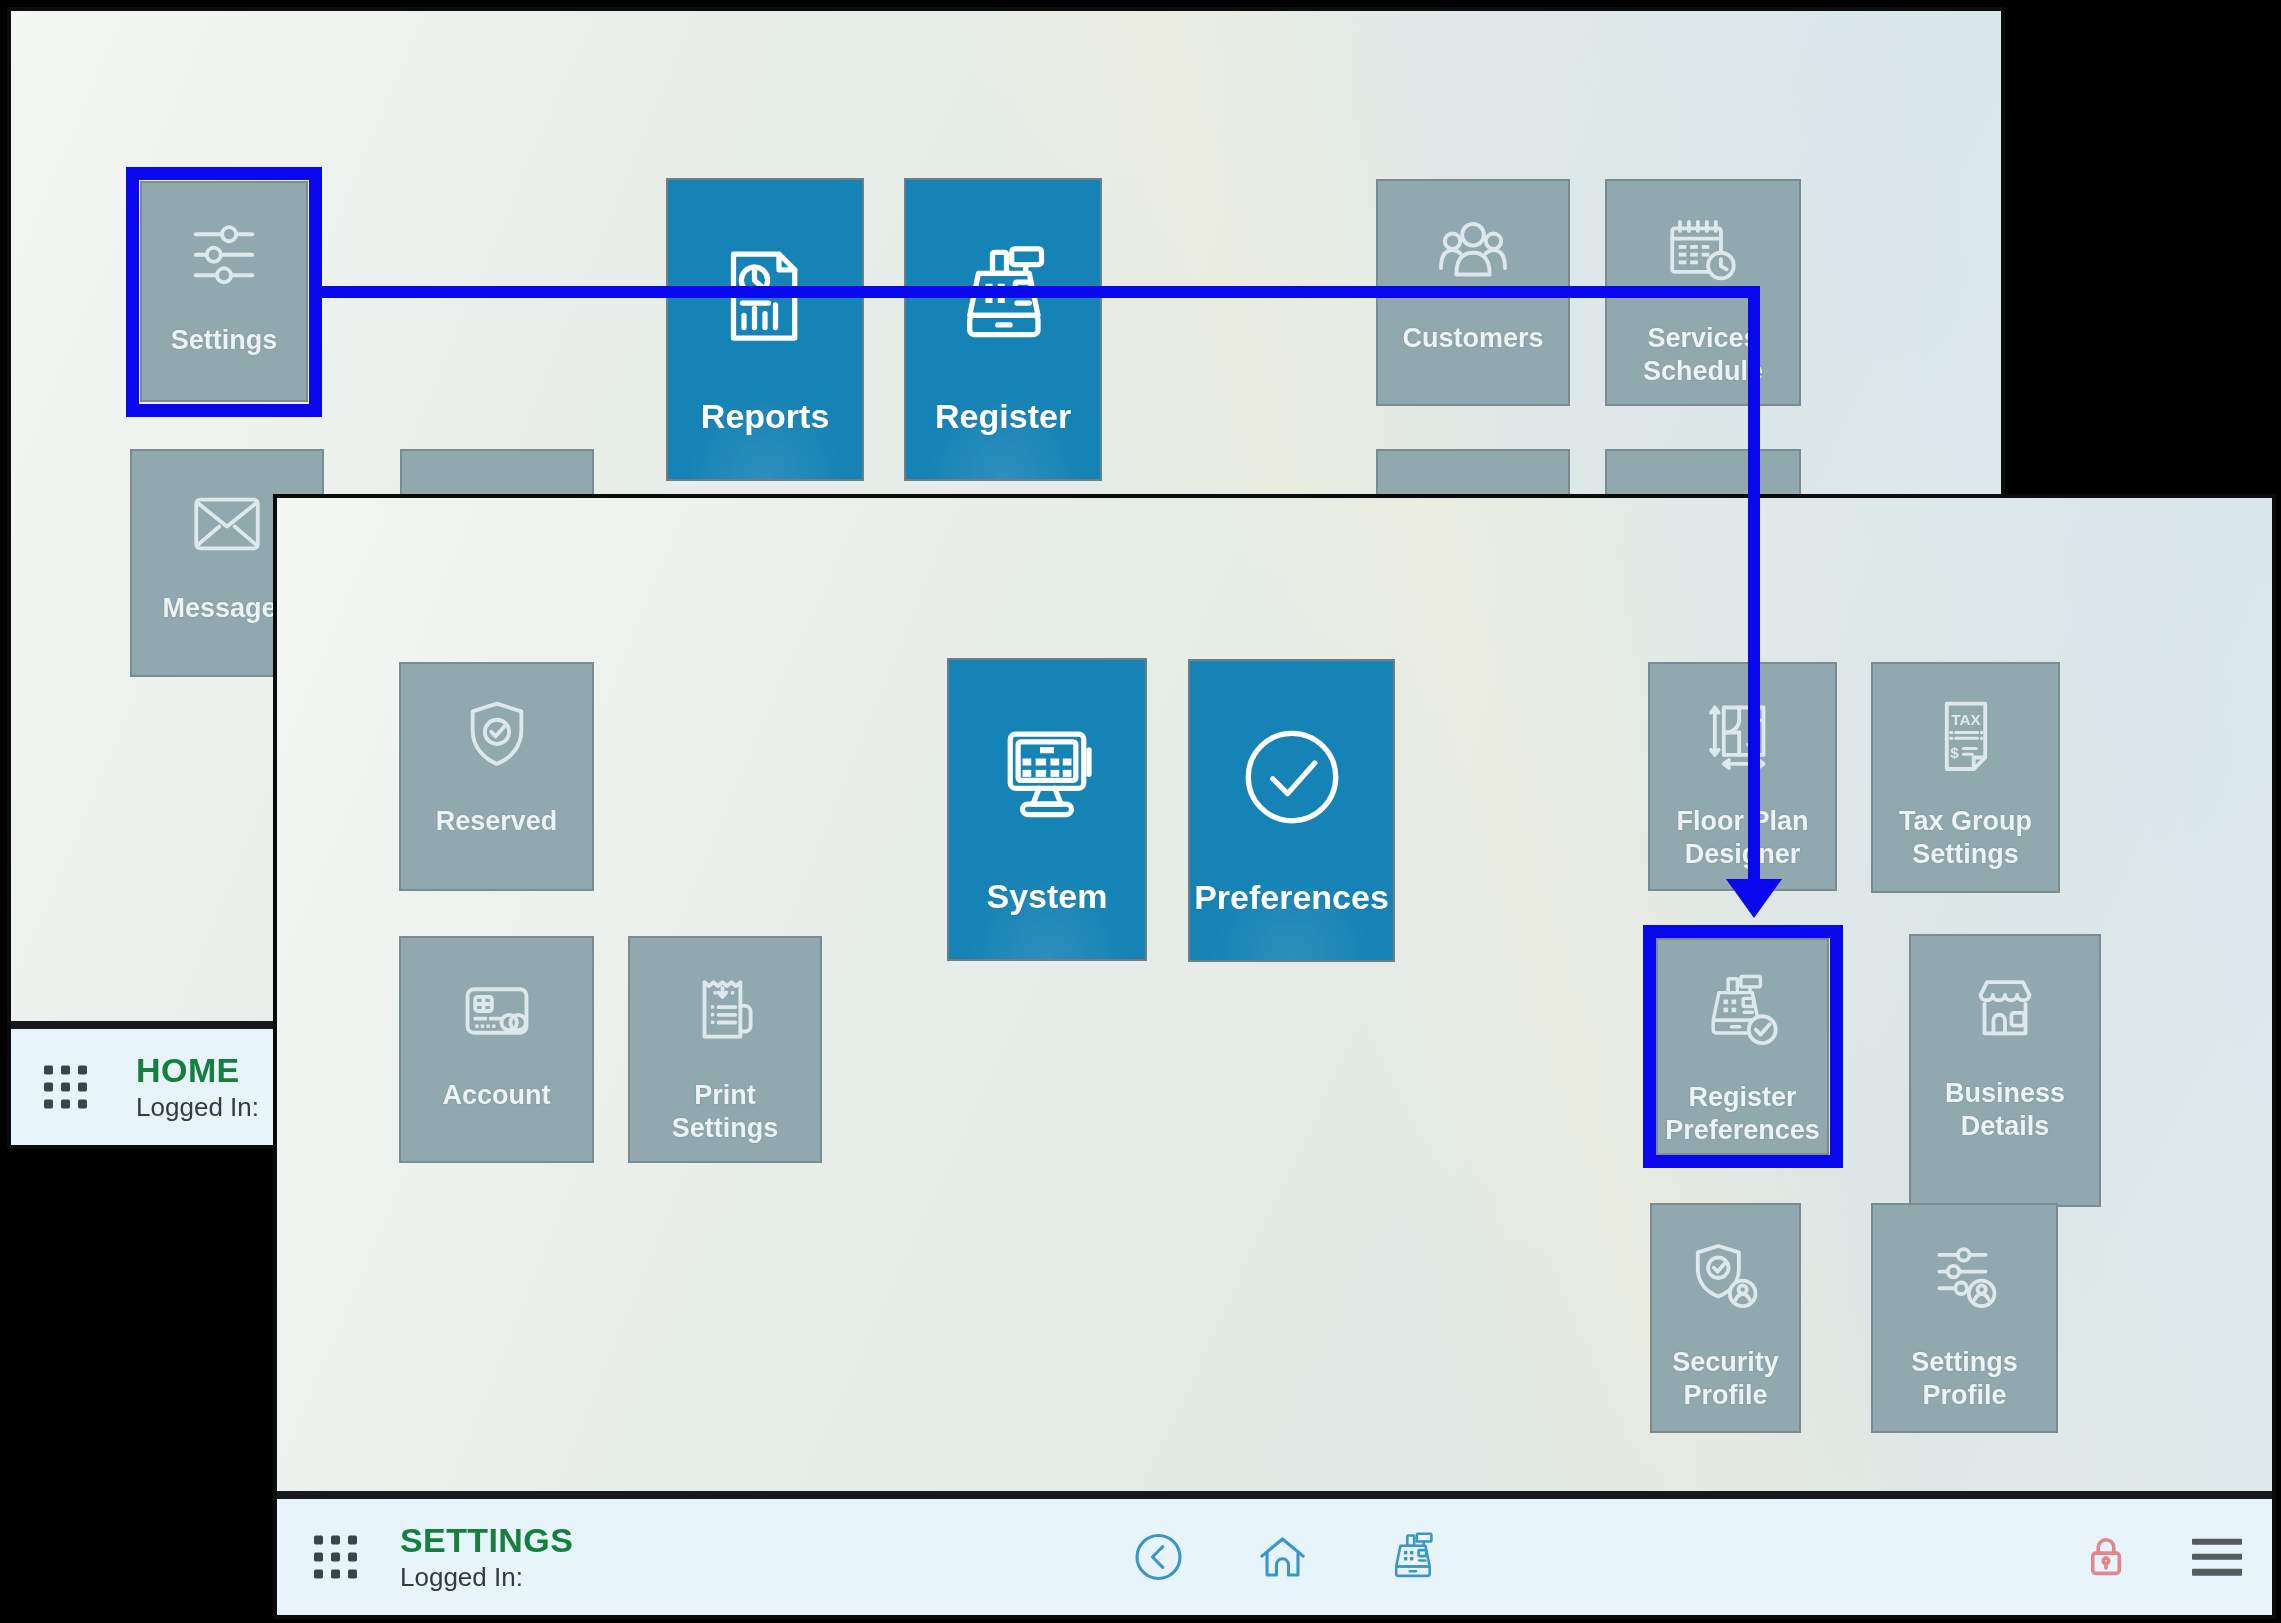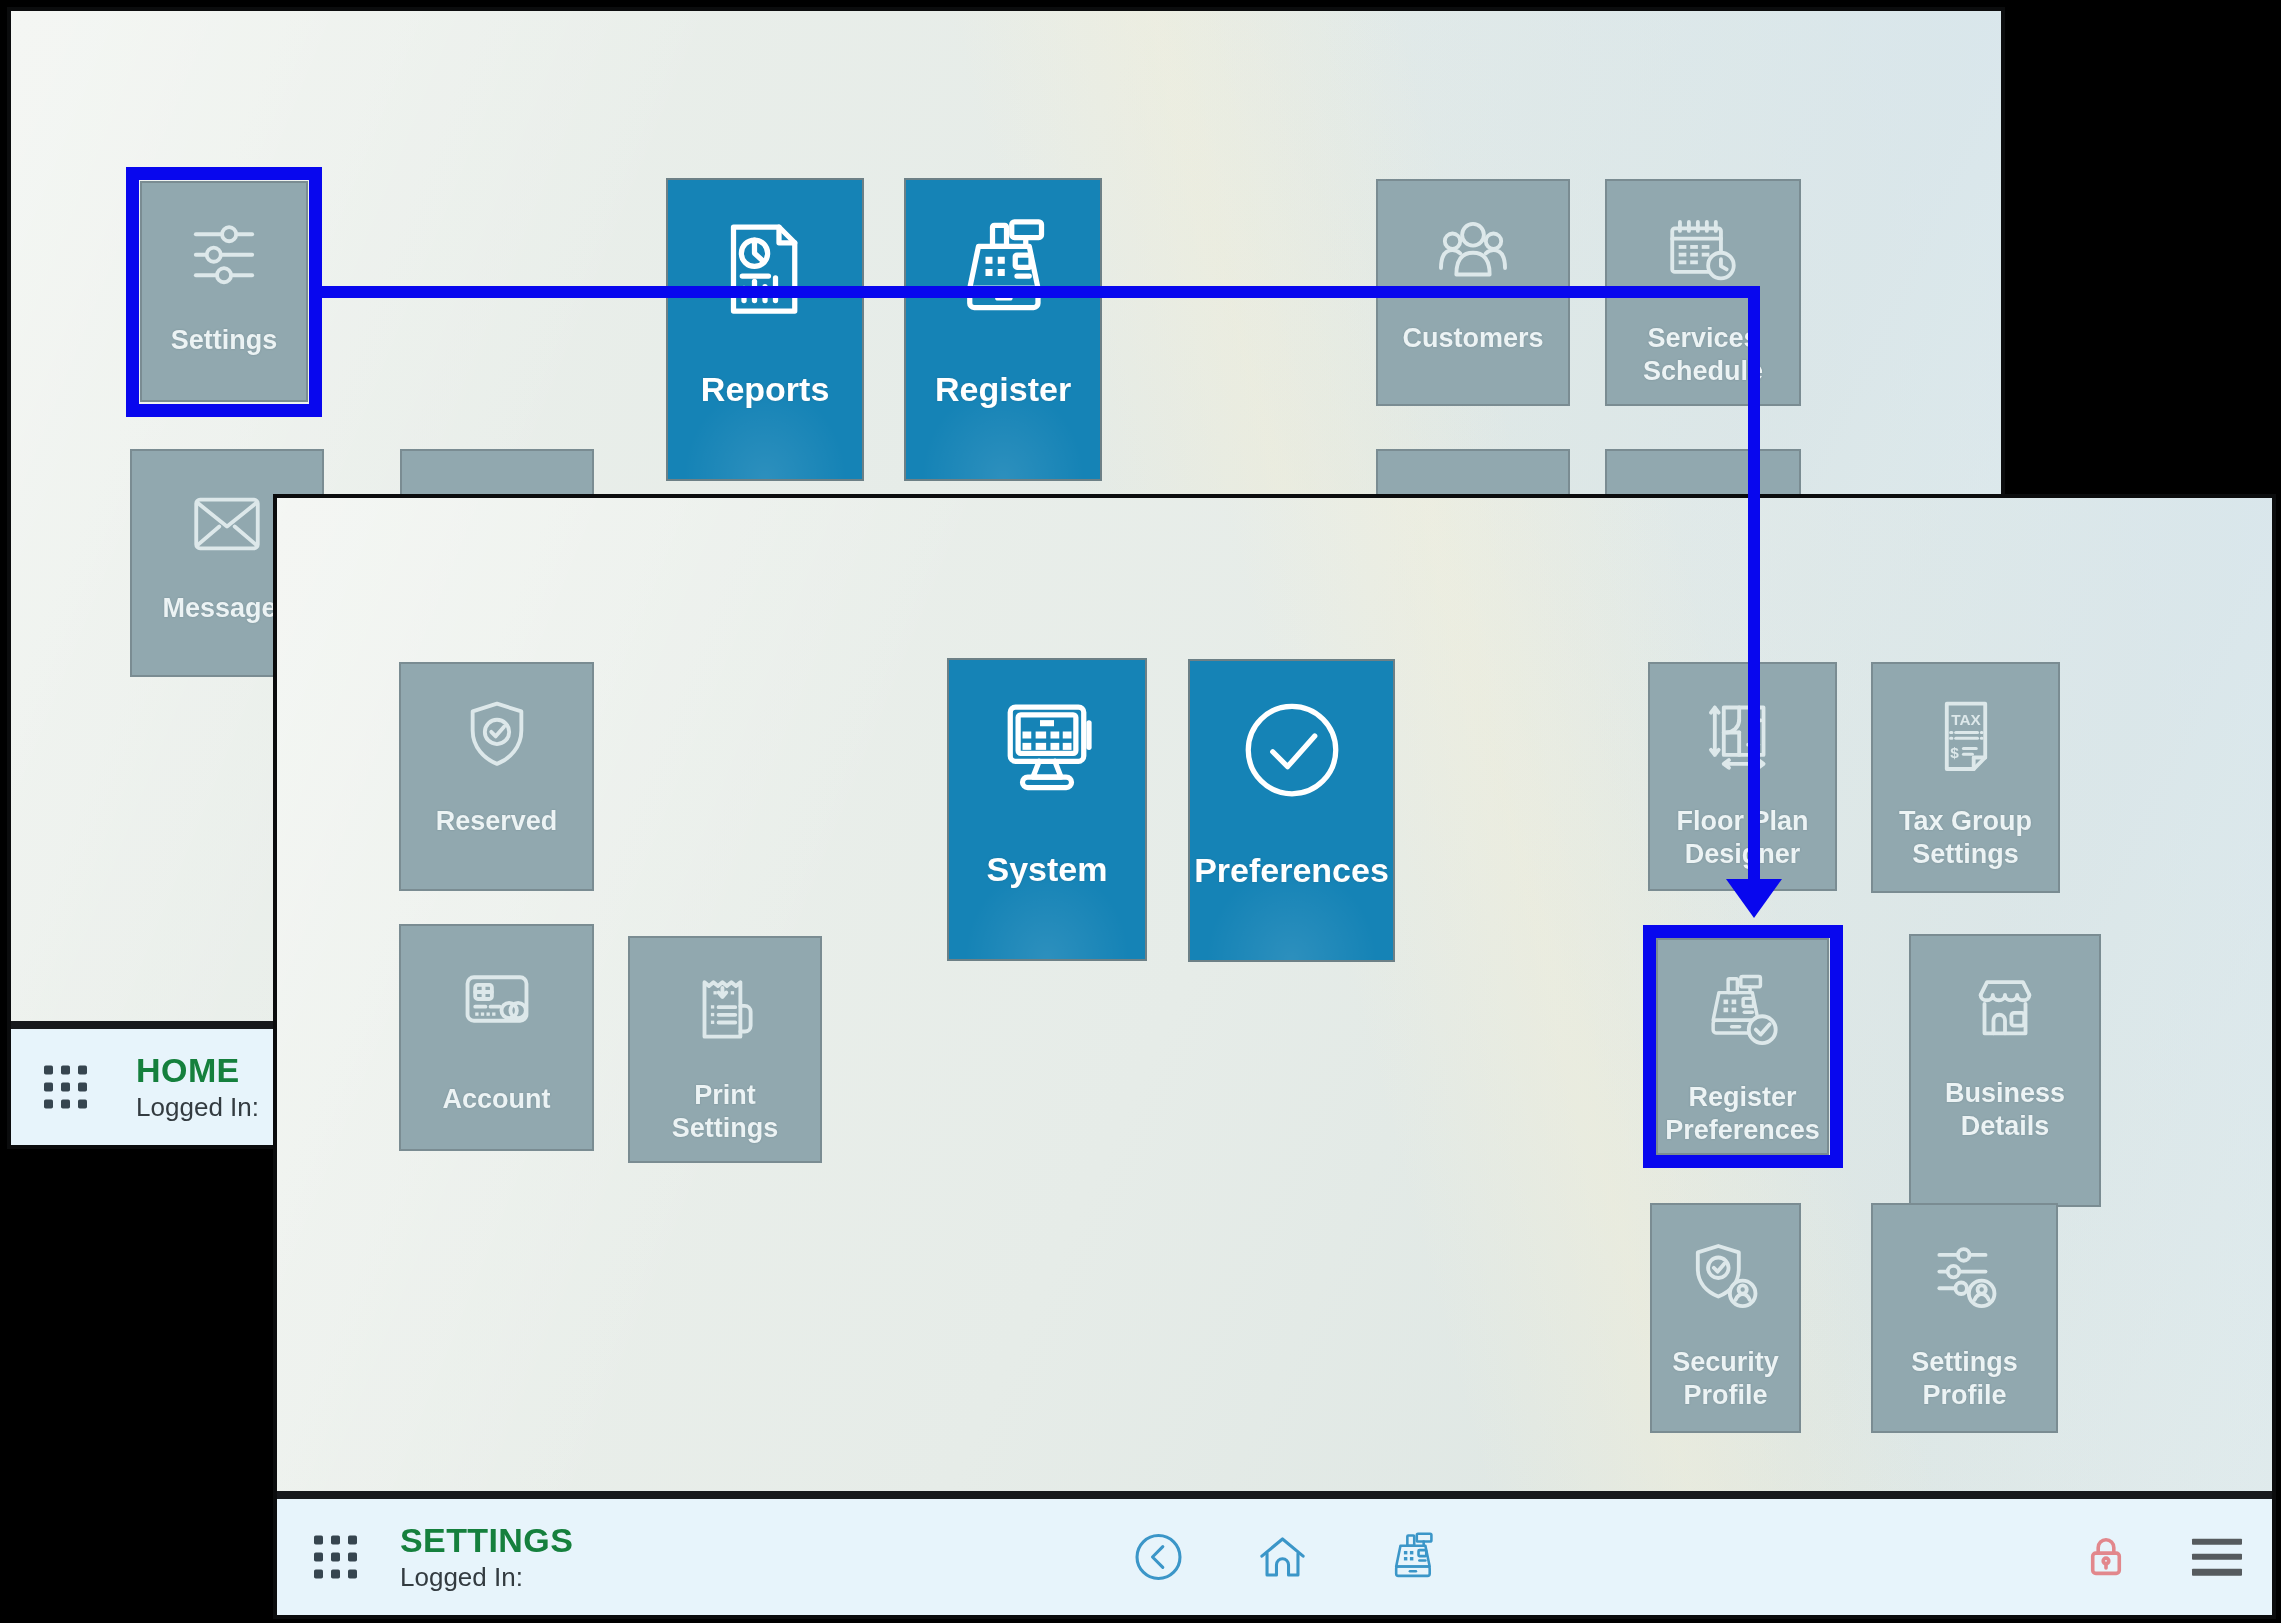--- a/index.html
+++ b/index.html
@@ -24,21 +24,21 @@
     background:#91a8af;border:2.7px solid #7a8c92;
     --tile-bg:#91a8af;
     display:flex;flex-direction:column;align-items:center;
     padding-top:32px;color:#dde8ea;overflow:hidden;
   }
   .tile.active{
     background:
       radial-gradient(ellipse 60% 45% at 50% 100%, rgba(255,255,255,.10), rgba(255,255,255,0) 70%),
       #1583b6;
     border-color:#6d8086;--tile-bg:#1583b6;color:#fff;
-    padding-top:33px;
+    padding-top:60px;
   }
   .tile-icon{width:82px;height:82px;flex:none;}
   .tile.active .tile-icon{width:112px;height:112px;}
   .tile-label{
     margin-top:27px;font-weight:bold;font-size:27px;line-height:33px;
     text-align:center;white-space:pre-line;color:#ecf3f4;
     text-shadow:0 0 1.8px rgba(70,90,100,.35);
   }
   .tile.active .tile-label{margin-top:45px;font-size:34px;line-height:39px;color:#fff;}
   .highlight-box{position:absolute;box-sizing:border-box;border:13.4px solid #0807ee;z-index:5;}
@@ -259,21 +259,21 @@
               <path d="M20 28.5 h1 M20 33 h1 M44 28.5 h0.5 M44 33 h0.5"></path>
               <path d="M30 41 h10"></path>
               <path d="M30 45.5 h7"></path>
             </g>
             <text x="23" y="48" font-size="12" font-weight="bold" font-family="Liberation Sans,sans-serif" fill="currentColor" stroke="none" text-anchor="middle">$</text>
           </g>
         </svg>
         <div class="tile-label">Tax Group
 Settings</div>
       </div>
-      <div class="tile" style="left: 122px; top: 426px; width: 195px; height: 227px; gap: 16px;">
+      <div class="tile" style="left: 122px; top: 438px; width: 195px; height: 227px;">
         <svg viewBox="0 0 64 64" class="tile-icon">
           <g fill="none" stroke="currentColor" stroke-width="3" stroke-linecap="round" stroke-linejoin="round">
             <rect x="9" y="15" width="46" height="34" rx="5"></rect>
             <rect x="15" y="21" width="13" height="11" rx="2"></rect>
             <path d="M15 26.5 h13 M21.5 21 v11"></path>
             <path d="M15 38 h8 M27 38 h7"></path>
             <g fill="currentColor" stroke="none">
               <rect x="15" y="42.5" width="2.6" height="2.6"></rect>
               <rect x="19.4" y="42.5" width="2.6" height="2.6"></rect>
               <rect x="23.8" y="42.5" width="2.6" height="2.6"></rect>

